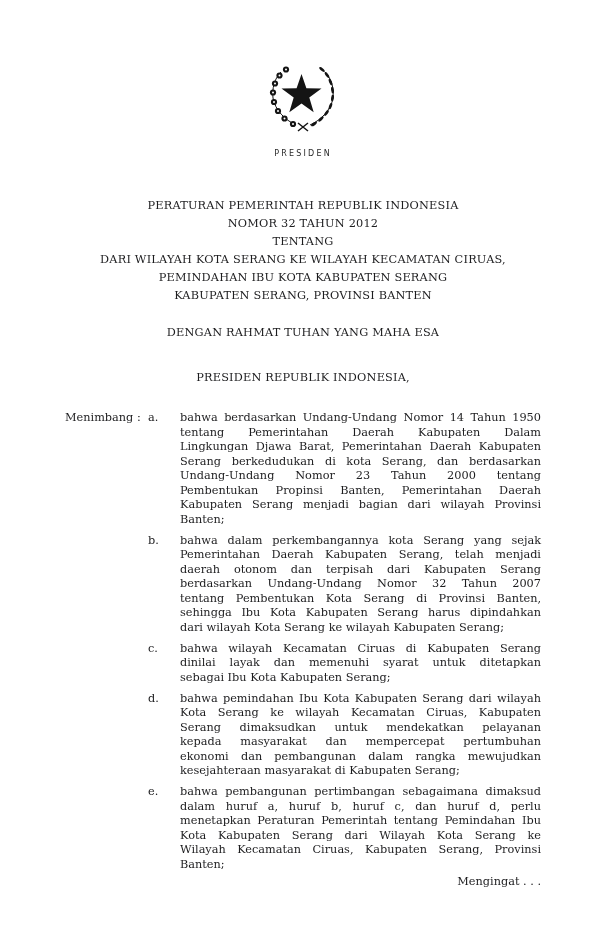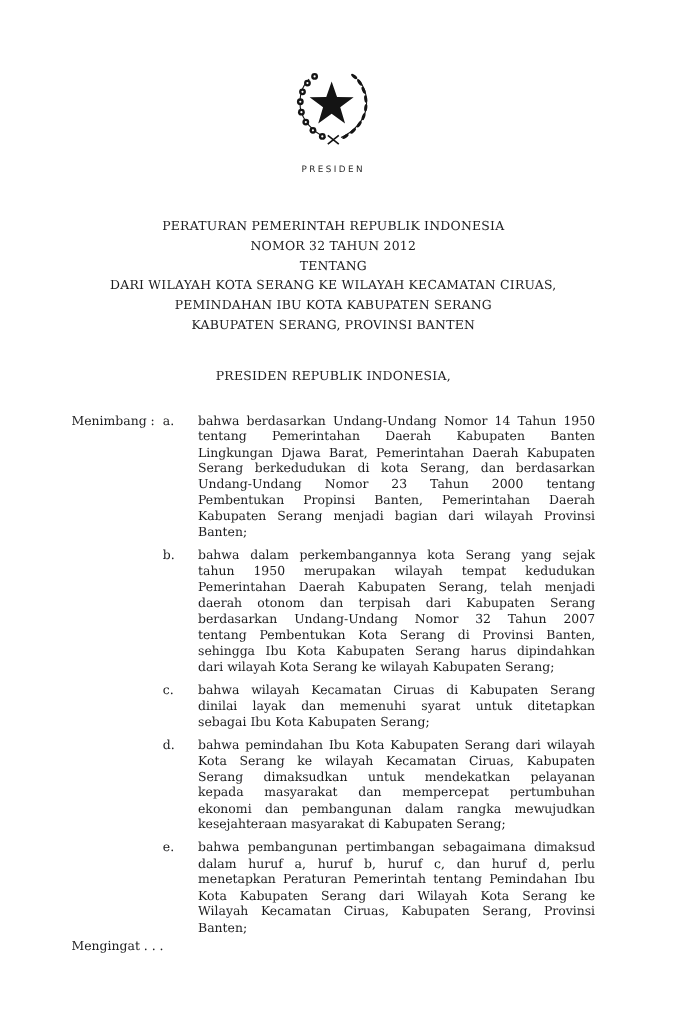--- a/index.html
+++ b/index.html
@@ -27,21 +27,21 @@
   .invocation{margin-top:21px;text-align:center;letter-spacing:0.2px;}
   .issuer{margin-top:30px;text-align:center;letter-spacing:0.2px;}
   .considering{margin-top:26px;display:flex;}
   .considering-label{width:83px;flex:0 0 83px;}
   .items{flex:1;margin:0;padding:0;list-style:none;}
   .item{display:flex;margin:0 0 6.5px 0;}
   .item:last-child{margin-bottom:0;}
   .marker{width:32px;flex:0 0 32px;}
   .lines{flex:1;}
   .just{text-align:justify;text-align-last:justify;}
-  .catchword{margin-top:3px;text-align:left;}
+  .catchword{margin-top:3px;text-align:right;}
 </style>
 </head>
 <body>
 
 <div class="page">
 
   <div class="emblem-wrap">
     <svg width="78" height="70" viewBox="0 0 78 70" aria-hidden="true">
 
       <path fill="#141414" d="M37.5,11 L42.4,25.2 L57.5,25.5 L45.3,34.6 L49.7,49.2 L37.5,40.5 L25.3,49.2 L29.7,34.6 L17.5,25.5 L32.6,25.2 Z"></path>
@@ -91,45 +91,45 @@
 
   <div class="title-block">
       <div class="title-line">PERATURAN PEMERINTAH REPUBLIK INDONESIA</div>
       <div class="title-line">NOMOR 32 TAHUN 2012</div>
       <div class="title-line">TENTANG</div>
       <div class="title-line">DARI WILAYAH KOTA SERANG KE WILAYAH KECAMATAN CIRUAS,</div>
       <div class="title-line">PEMINDAHAN IBU KOTA KABUPATEN SERANG</div>
       <div class="title-line">KABUPATEN SERANG, PROVINSI BANTEN</div>
     </div>
 
+  <div class="invocation">DENGAN RAHMAT TUHAN YANG MAHA ESA</div>
 
   <div class="issuer">PRESIDEN REPUBLIK INDONESIA,</div>
 
   <div class="considering">
     <div class="considering-label">Menimbang :</div>
     <ol class="items" id="considering-items">
   <li class="item">
     <span class="marker">a.</span>
     <div class="lines">
             <div class="just">bahwa berdasarkan Undang-Undang Nomor 14 Tahun 1950</div>
-            <div class="just">tentang Pemerintahan Daerah Kabupaten Banten</div>
+            <div class="just">tentang Pemerintahan Daerah Kabupaten Dalam</div>
             <div class="just">Lingkungan Djawa Barat, Pemerintahan Daerah Kabupaten</div>
             <div class="just">Serang berkedudukan di kota Serang, dan berdasarkan</div>
             <div class="just">Undang-Undang Nomor 23 Tahun 2000 tentang</div>
             <div class="just">Pembentukan Propinsi Banten, Pemerintahan Daerah</div>
             <div class="just">Kabupaten Serang menjadi bagian dari wilayah Provinsi</div>
             <div class="">Banten;</div>
           </div>
   </li>
 
   <li class="item">
     <span class="marker">b.</span>
     <div class="lines">
             <div class="just">bahwa dalam perkembangannya kota Serang yang sejak</div>
-            <div class="just">tahun 1950 merupakan wilayah tempat kedudukan</div>
             <div class="just">Pemerintahan Daerah Kabupaten Serang, telah menjadi</div>
             <div class="just">daerah otonom dan terpisah dari Kabupaten Serang</div>
             <div class="just">berdasarkan Undang-Undang Nomor 32 Tahun 2007</div>
             <div class="just">tentang Pembentukan Kota Serang di Provinsi Banten,</div>
             <div class="just">sehingga Ibu Kota Kabupaten Serang harus dipindahkan</div>
             <div class="">dari wilayah Kota Serang ke wilayah Kabupaten Serang;</div>
           </div>
   </li>
 
   <li class="item">

